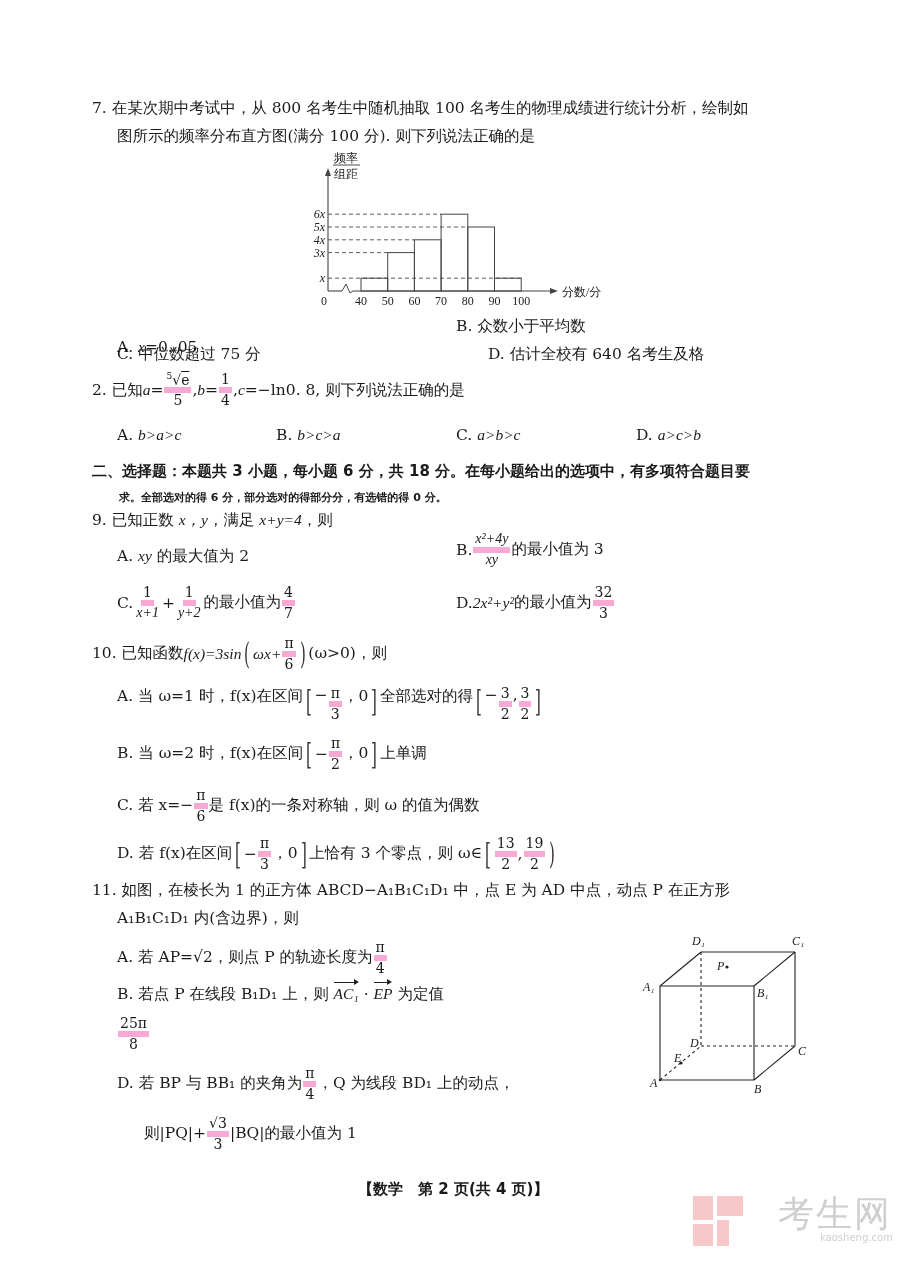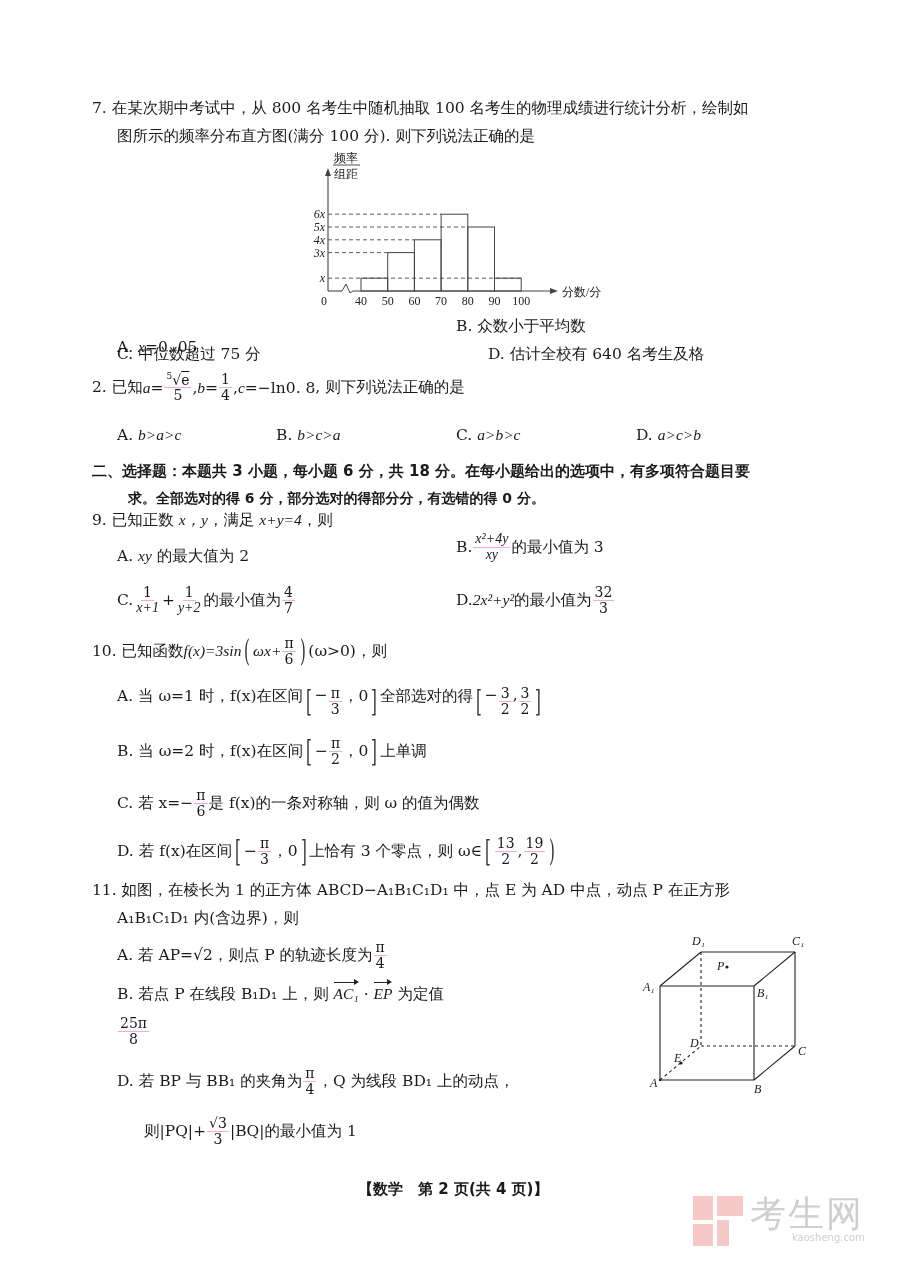--- a/index.html
+++ b/index.html
@@ -2,30 +2,30 @@
 <html><head>
 <meta charset="utf-8">
 <style>
   html,body{margin:0;padding:0;background:#fff;}
   body{width:900px;height:1263px;position:relative;overflow:hidden;color:#1a1a1a;
        font-family:"DejaVu Serif","Liberation Serif",serif;font-size:15.5px;}
   .abs{position:absolute;white-space:nowrap;}
   .it{font-style:italic;font-family:"Liberation Serif","DejaVu Serif",serif;}
   .bold{font-weight:bold;font-family:"DejaVu Sans","Liberation Sans",sans-serif;margin-top:8px;}
   .frac{display:inline-flex;flex-direction:column;align-items:center;vertical-align:middle;line-height:1.05;font-size:14px;margin:0 1px;}
-  .frac .num{border-bottom:1px solid #f9a8d4;padding:0 2px;}
+  .frac .num{border-bottom:6px solid #f9a8d4;padding:0 2px;}
   .frac .den{padding:0 2px;}
   .big{font-size:30px;font-weight:100;vertical-align:middle;line-height:1;transform:scaleX(.5);display:inline-block;color:#333;}
   sub,sup{font-size:9px;}
   .vec{position:relative;display:inline-block;}
   .vec::before{content:"";position:absolute;left:0;right:2px;top:-3px;border-top:1px solid #222;}
   .vec::after{content:"";position:absolute;right:0;top:-6px;border-left:5px solid #222;border-top:3px solid transparent;border-bottom:3px solid transparent;}
   svg text{font-family:"Liberation Serif","DejaVu Serif",serif;}
   .footer{font-family:"DejaVu Sans","Liberation Sans",sans-serif;font-weight:bold;font-size:15px;}
-  .wm-text{font-family:"DejaVu Sans","Liberation Sans",sans-serif;color:#cfcfcf;}
+  .wm-text{font-family:"DejaVu Sans","Liberation Sans",sans-serif;color:#cfcfcf;margin-left:28px;}
 </style>
 </head>
 <body>
 
 <div class="abs" style="left:92px;top:98px;">7. 在某次期中考试中，从 800 名考生中随机抽取 100 名考生的物理成绩进行统计分析，绘制如</div>
 <div class="abs" style="left:117px;top:126px;">图所示的频率分布直方图(满分 100 分). 则下列说法正确的是</div>
 
 <svg class="abs" id="histogram" style="left:290px;top:150px;" width="330" height="160">
     <line x1="38" y1="128.2" x2="231.2" y2="128.2" stroke="#333" stroke-width="0.8" stroke-dasharray="4,3"></line>
     <text x="35" y="132.2" font-size="12" font-style="italic" text-anchor="end" fill="#222">x</text>
@@ -90,21 +90,21 @@
   <span>=−ln0. 8</span>
   <span>, 则下列说法正确的是</span>
 </div>
 
 <div class="abs" style="left:117px;top:426px;"><span>A. </span><span class="it">b&gt;a&gt;c</span></div>
 <div class="abs" style="left:276px;top:426px;"><span>B. </span><span class="it">b&gt;c&gt;a</span></div>
 <div class="abs" style="left:456px;top:426px;"><span>C. </span><span class="it">a&gt;b&gt;c</span></div>
 <div class="abs" style="left:636px;top:426px;"><span>D. </span><span class="it">a&gt;c&gt;b</span></div>
 
 <div class="abs bold" style="left:92px;top:454px;font-size:15px;">二、选择题：本题共 3 小题，每小题 6 分，共 18 分。在每小题给出的选项中，有多项符合题目要</div>
-<div class="abs bold" style="left:128px;top:482px;font-size:14px;">求。全部选对的得 6 分，部分选对的得部分分，有选错的得 0 分。</div>
+<div class="abs bold" style="left:119px;top:482px;font-size:11px;">求。全部选对的得 6 分，部分选对的得部分分，有选错的得 0 分。</div>
 
 <div class="abs" style="left:92px;top:510px;">
   <span>9. 已知正数 </span><span class="it">x，y</span><span>，满足 </span><span class="it">x+y=4</span><span>，则</span>
 </div>
 
 <div class="abs" style="left:117px;top:546px;">
   <span>A. </span><span class="it">xy</span><span> 的最大值为 2</span>
 </div>
 <div class="abs" style="left:456px;top:532px;display:flex;align-items:center;">
   <span>B. </span>

